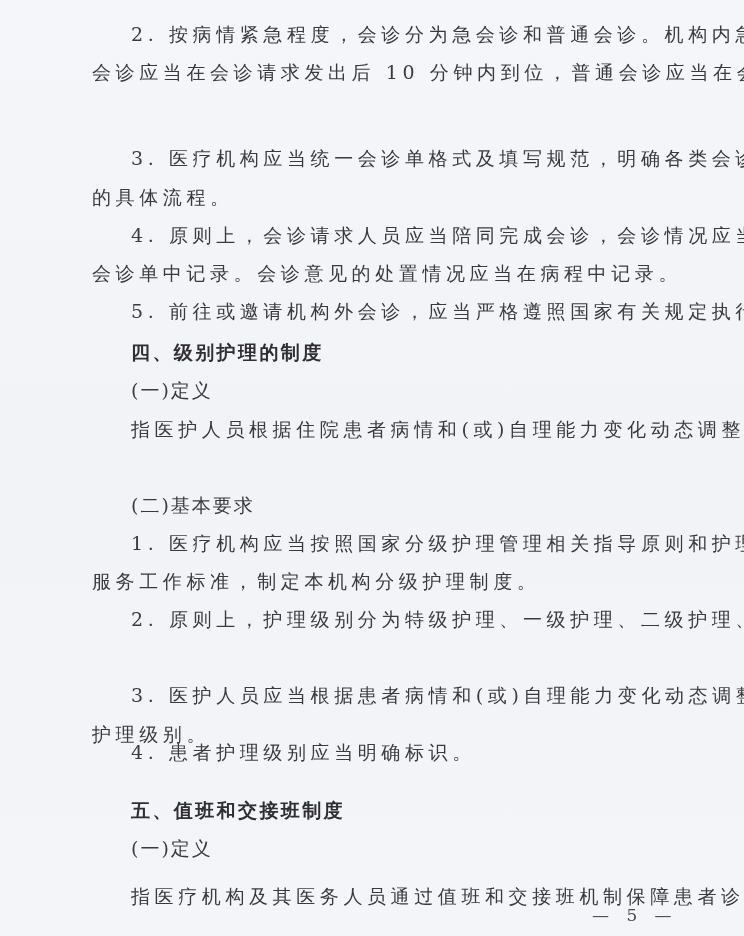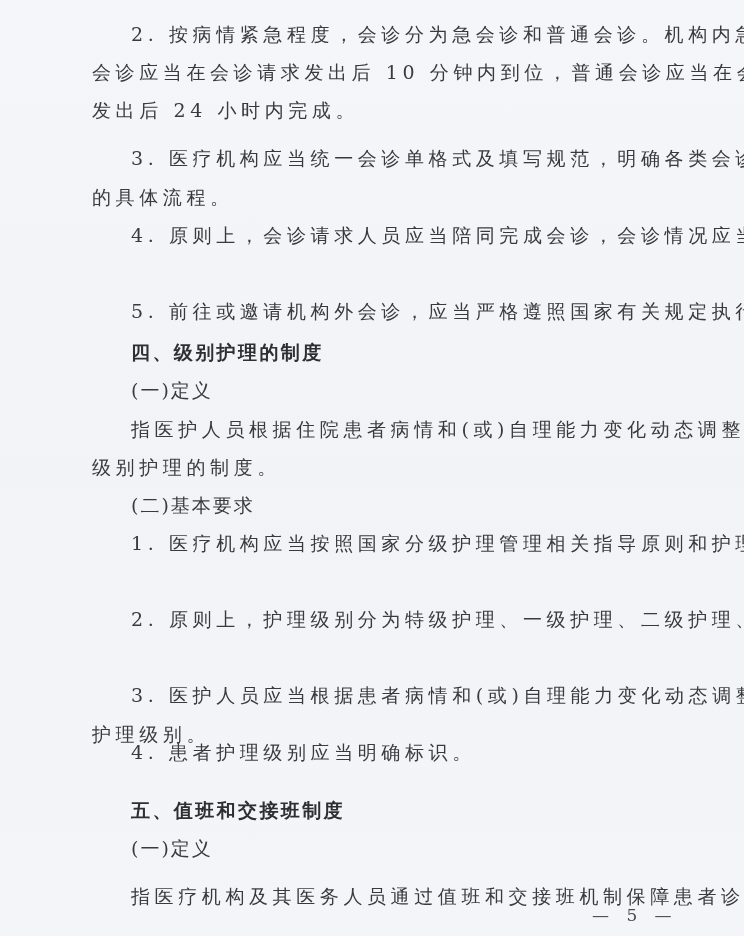--- a/index.html
+++ b/index.html
@@ -52,38 +52,38 @@
       color: #4a4a50;
       white-space: nowrap;
     }
   </style>
 </head>
 <body>
 
 <div class="page">
   <div class="line indent" style="top:22px">2. 按病情紧急程度，会诊分为急会诊和普通会诊。机构内急</div>
   <div class="line" style="top:60px">会诊应当在会诊请求发出后 10 分钟内到位，普通会诊应当在会诊</div>
-  <div class="line" style="top:98px">发出后 24 小时内完成。</div>
 
   <div class="line indent" style="top:146px">3. 医疗机构应当统一会诊单格式及填写规范，明确各类会诊</div>
   <div class="line" style="top:185px">的具体流程。</div>
 
   <div class="line indent" style="top:223px">4. 原则上，会诊请求人员应当陪同完成会诊，会诊情况应当在</div>
+  <div class="line" style="top:261px">会诊单中记录。会诊意见的处置情况应当在病程中记录。</div>
 
   <div class="line indent" style="top:299px">5. 前往或邀请机构外会诊，应当严格遵照国家有关规定执行。</div>
 
   <div class="line indent heading" style="top:340px">四、级别护理的制度</div>
   <div class="line indent subheading" style="top:378px">(一)定义</div>
 
   <div class="line indent" style="top:417px">指医护人员根据住院患者病情和(或)自理能力变化动态调整</div>
-  <div class="line" style="top:455px">级别护理的制度。</div>
 
   <div class="line indent subheading" style="top:493px">(二)基本要求</div>
 
   <div class="line indent" style="top:531px">1. 医疗机构应当按照国家分级护理管理相关指导原则和护理</div>
+  <div class="line" style="top:569px">服务工作标准，制定本机构分级护理制度。</div>
 
   <div class="line indent" style="top:607px">2. 原则上，护理级别分为特级护理、一级护理、二级护理、三级</div>
 
   <div class="line indent" style="top:683px">3. 医护人员应当根据患者病情和(或)自理能力变化动态调整</div>
   <div class="line" style="top:722px">护理级别。</div>
 
   <div class="line indent" style="top:740px">4. 患者护理级别应当明确标识。</div>
 
   <div class="line indent heading" style="top:798px">五、值班和交接班制度</div>
   <div class="line indent subheading" style="top:836px">(一)定义</div>

